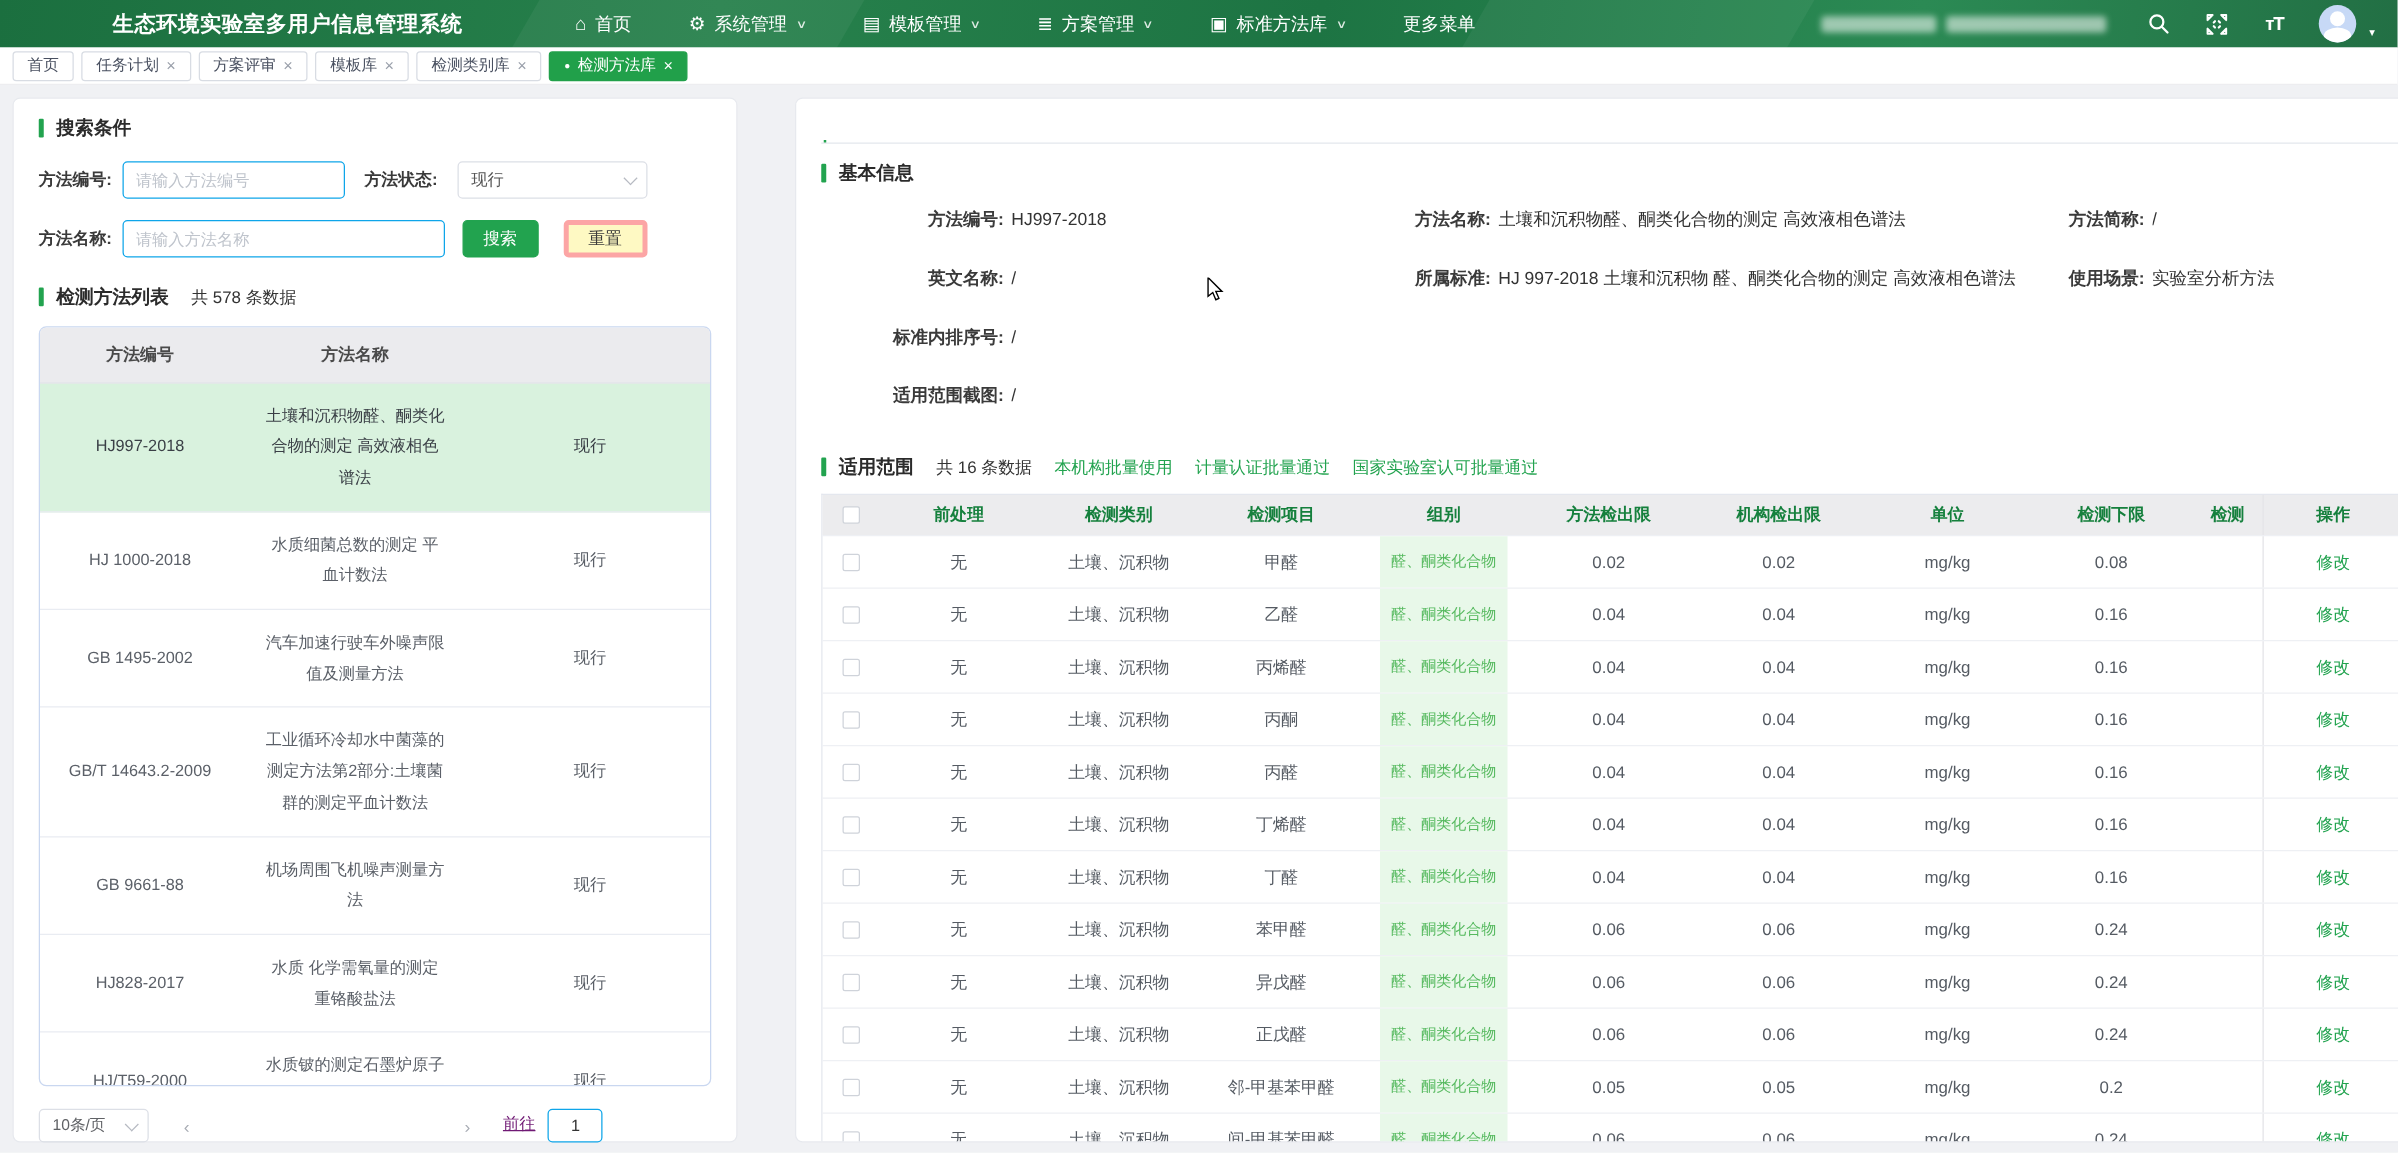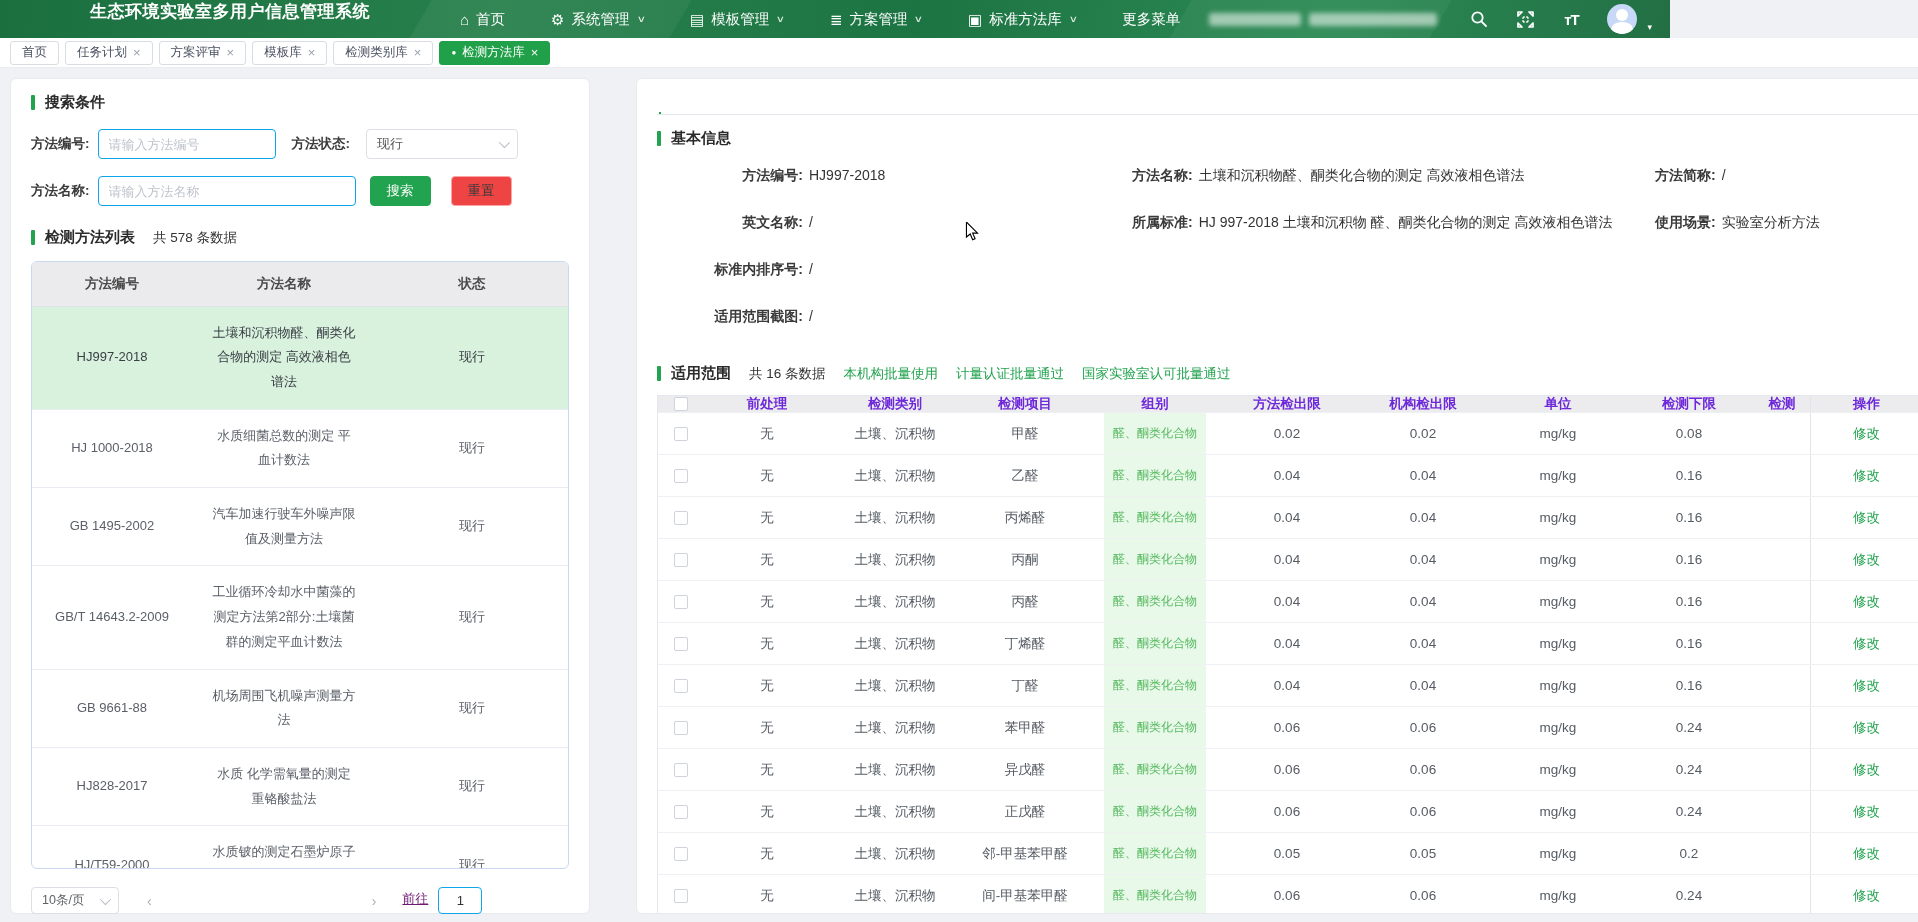--- a/index.html
+++ b/index.html
@@ -1,22 +1,22 @@
 <!DOCTYPE html>
 <html><head>
 <meta charset="utf-8">
 <style>
   * { margin:0; padding:0; box-sizing:border-box; }
   html,body { width:1918px; height:922px; overflow:hidden;
     font-family:"Liberation Sans","DejaVu Sans",sans-serif; background:#f0f1f4; color:#333; }
 
   
-  .app-header { position:absolute; left:0; top:0; width:1670px; height:38px;
+  .app-header { position:absolute; left:0; top:0; width:1918px; height:38px;
     background:linear-gradient(100deg,#1b6f3f 0%,#27814c 30%,#1d7443 55%,#2b8a54 80%,#226f44 100%);
-    display:flex; color:#fff; overflow:hidden; }
+    display:flex; align-items:center; color:#fff; overflow:hidden; }
   .app-header .streak { position:absolute; top:-20px; height:80px; width:260px;
     background:rgba(255,255,255,0.05); transform:skewX(-30deg); pointer-events:none; }
   .app-title { font-size:17px; font-weight:700; margin-left:90px; letter-spacing:0.5px; white-space:nowrap; }
   .top-menus { display:flex; align-items:center; margin-left:90px; gap:46px; }
   .menu-item { display:flex; align-items:center; gap:7px; font-size:14.5px; cursor:pointer; white-space:nowrap; }
   .menu-icon { font-size:15px; line-height:1; }
   .menu-caret { font-size:9px; opacity:.85; transform:scaleX(1.4); margin-left:1px; }
   .header-right { position:absolute; right:18px; top:0; height:38px; display:flex; align-items:center; gap:26px; }
   .redacted { display:flex; gap:8px; align-items:center; margin-right:6px; }
   .redacted i { display:block; height:13px; border-radius:3px; background:rgba(255,255,255,0.55); filter:blur(2.5px); }
@@ -56,21 +56,21 @@
   .inp-code { width:178px; }
   .inp-name { width:258px; }
   .select-box { height:30px; border:1px solid #dcdfe6; border-radius:4px; display:flex; align-items:center;
     justify-content:space-between; padding:0 10px; font-size:13px; color:#555; cursor:pointer; }
   .sel-status { width:152px; margin-left:8px; }
   .chev { width:8px; height:8px; border-right:1.6px solid #b6bac2; border-bottom:1.6px solid #b6bac2;
     transform:rotate(45deg) translateY(-2px); flex:none; }
   .btn { height:30px; border-radius:4px; font-size:13.5px; padding:0 16px; cursor:pointer;
     font-family:inherit; display:inline-flex; align-items:center; justify-content:center; }
   .btn-primary { background:#22a34f; border:1px solid #22a34f; color:#fff; margin-left:14px; }
-  .btn-plain { background:#ef4444; border:1px solid #fca5a5; color:#3a3a3a; margin-left:20px; }
+  .btn-plain { background:#fef9c3; border:4px solid #fca5a5; color:#3a3a3a; margin-left:20px; }
 
   
   .m-table-wrap { margin-top:14px; border:1px solid #c9d7f0; border-radius:6px; height:608px; overflow:hidden; }
   .m-row { display:grid; grid-template-columns:160px 184px 1fr; border-bottom:1px solid #e9ecf2; }
   .m-row:last-child { border-bottom:none; }
   .m-head { background:#ebebee; border-bottom:1px solid #dfe2e8; }
   .m-head .m-cell { font-weight:700; color:#4a4a4a; padding:9px 4px; font-size:13.5px; }
   .m-cell { display:flex; align-items:center; justify-content:center; text-align:center; font-size:13px;
     color:#5b6068; padding:14px 6px; line-height:1.9; }
   .m-cell.name { padding:14px 20px; }
@@ -106,21 +106,21 @@
   .bi-value { color:#333; margin-left:6px; white-space:nowrap; overflow:hidden; text-overflow:ellipsis; }
 
   
   .scope-head { display:flex; align-items:center; margin-top:24px; }
   .scope-links { display:flex; gap:18px; margin-left:18px; }
   .scope-link { color:#22a34f; font-size:13.5px; cursor:pointer; }
 
   .s-table { margin-top:12px; border:1px solid #e4e7ee; border-bottom:1px solid #c9d7f0; }
   .s-grid { display:grid; grid-template-columns:46px 126px 130px 130px 130px 134px 138px 132px 130px 1fr 112px; align-items:stretch; }
   .s-head { background:#ececee; }
-  .s-head .s-cell { font-weight:700; color:#6d28d9; font-size:13.5px; height:16px;text-align:center; }
+  .s-head .s-cell { font-weight:700; color:#15803d; font-size:13.5px; height:32px;text-align:center; }
   .s-cell { display:flex; align-items:center; justify-content:center; font-size:13.5px; color:#555b63;
     height:41px; overflow:hidden; white-space:nowrap; }
   .s-row { border-top:1px solid #eef0f4; }
   .col-op { border-left:1px solid #e3e3e8; }
   .checkbox { width:14px; height:14px; border:1px solid #cfd3da; border-radius:2px; background:#fff; cursor:pointer; }
   .badge { background:#e8f8e9; color:#55b95e; font-size:12px; padding:16px 9px; border-radius:3px; white-space:nowrap; }
   .op-link { color:#22a34f; cursor:pointer; }
 
   
   .cursor { position:absolute; left:963px; top:222px; z-index:50; pointer-events:none; }
@@ -250,21 +250,20 @@
 
   <div class="sec-title" style="margin-top:22px">
     <span>检测方法列表</span>
     <span class="sec-count">共 578 条数据</span>
   </div>
 
   <div class="m-table-wrap">
     <div class="m-row m-head">
       <div class="m-cell">方法编号</div>
       <div class="m-cell">方法名称</div>
-      <div class="m-cell">状态</div>
     </div>
     <div>
         <div class="m-row selected">
     <div class="m-cell">HJ997-2018</div>
     <div class="m-cell name">土壤和沉积物醛、酮类化合物的测定 高效液相色谱法</div>
     <div class="m-cell">现行</div>
   </div>
         <div class="m-row">
     <div class="m-cell">HJ 1000-2018</div>
     <div class="m-cell name">水质细菌总数的测定 平血计数法</div>

